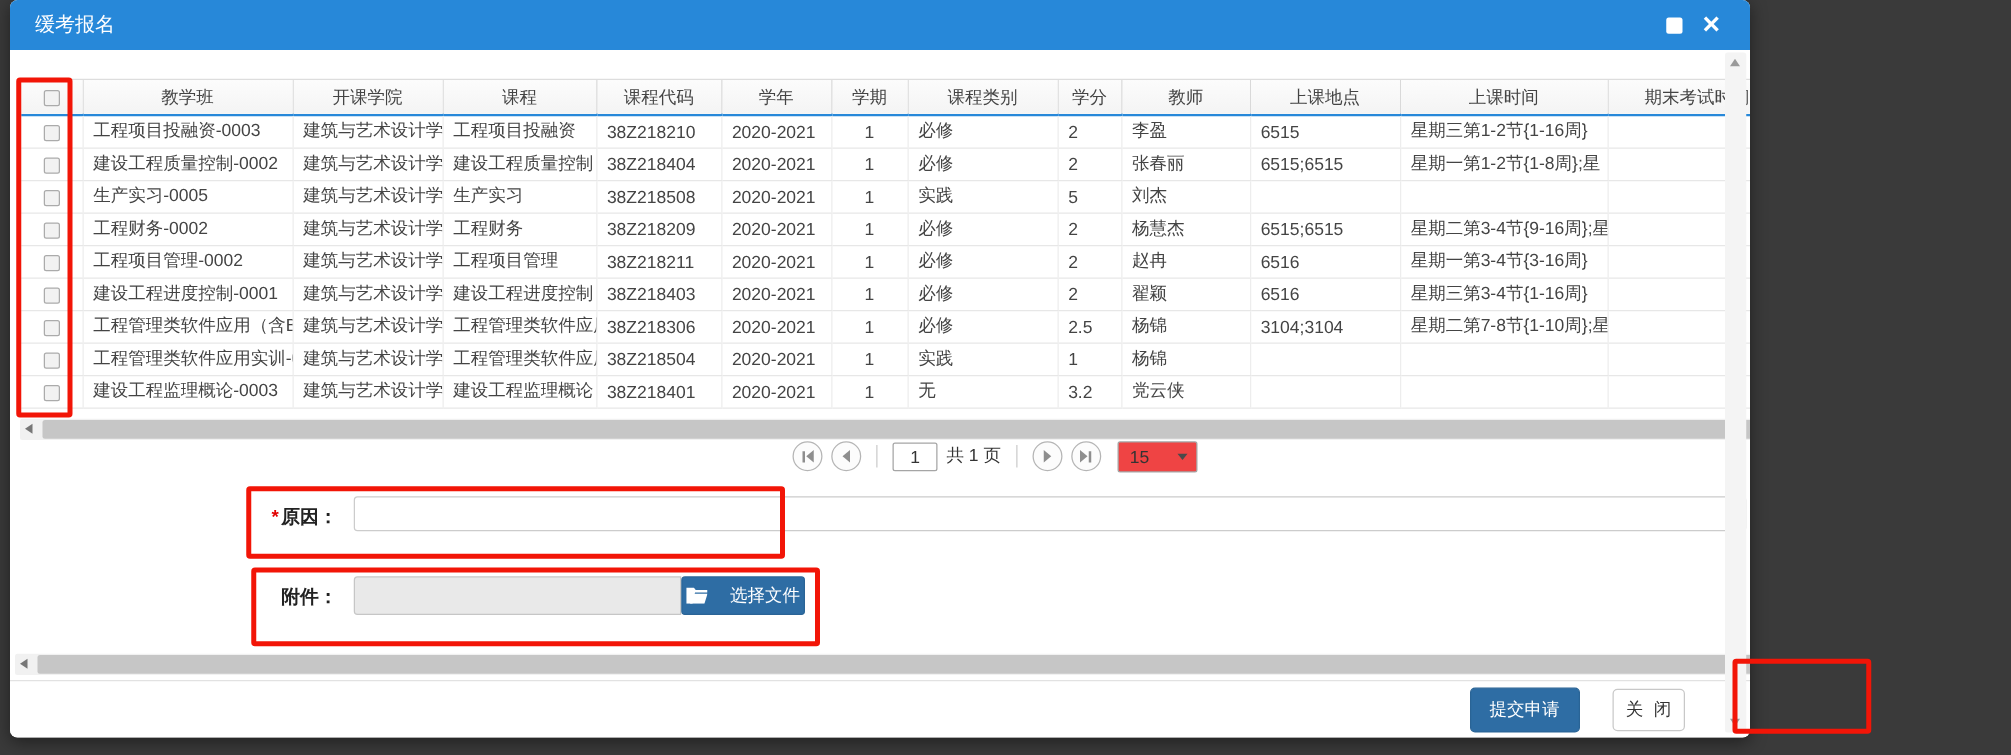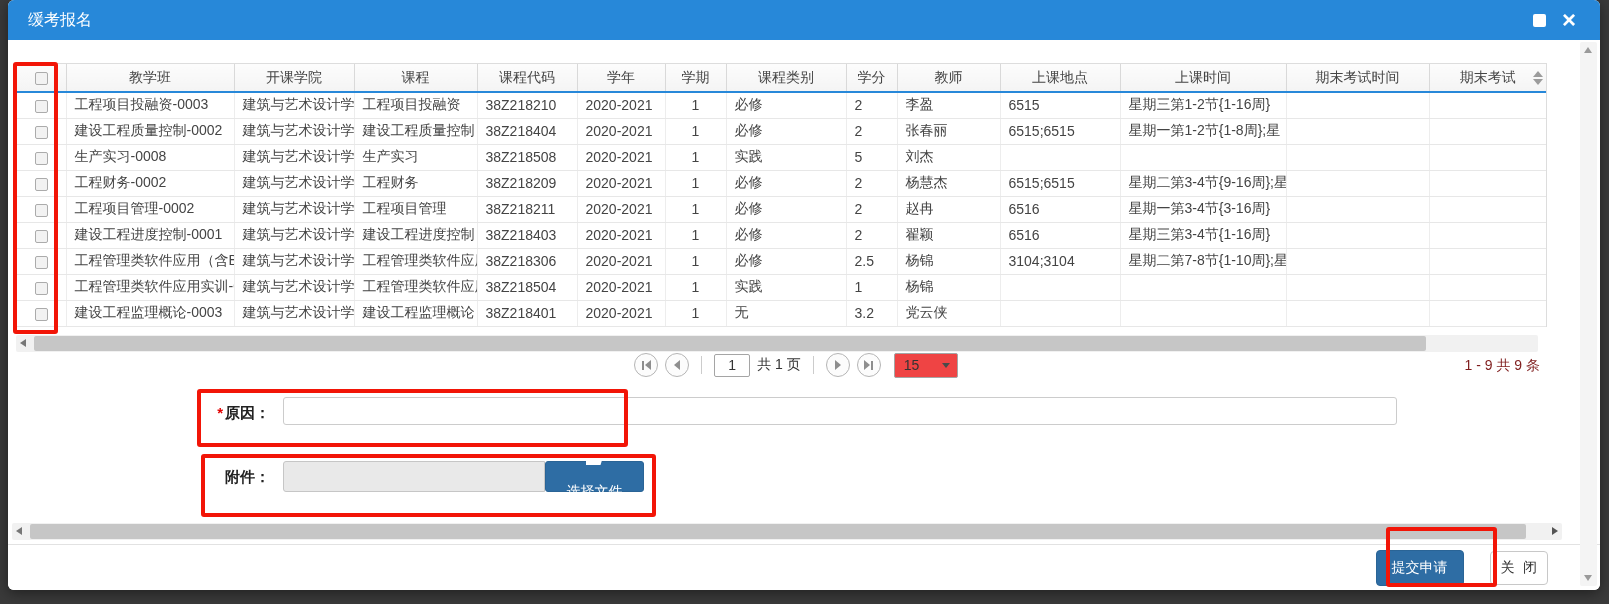--- a/index.html
+++ b/index.html
@@ -3,21 +3,21 @@
 <meta charset="utf-8">
 <style>
   * { box-sizing: border-box; margin: 0; padding: 0; }
   html, body {
     width: 1609px; height: 604px; overflow: hidden;
     background: #3a3a3a;
     font-family: "Liberation Sans", "DejaVu Sans", sans-serif;
   }
   
   .modal {
-    position: absolute; left: 8px; top: 0; width: 1592px; height: 590px;
+    position: absolute; left: 8px; top: 0; width: 1392px; height: 590px;
     background: #fff; border-radius: 6px; overflow: hidden;
     box-shadow: 0 3px 14px rgba(0,0,0,.45);
   }
   .titlebar {
     position: absolute; left: 0; top: 0; right: 0; height: 40px;
     background: #2788d9; color: #fff;
     display: flex; align-items: center; padding: 0 16px 0 20px; font-size: 16px;
   }
   .titlebar .spacer { flex: 1; }
   .win-btn { width: 30px; height: 26px; display: flex; align-items: center; justify-content: center; cursor: pointer; }
@@ -111,21 +111,21 @@
   }
   .attach-input {
     position: absolute; left: 275px; top: 461px; width: 262px; height: 31px;
     border: 1px solid #c6c6c6; border-radius: 3px 0 0 3px; background: #e9e9e9;
     font-size: 14px; padding: 0 8px; color: #333;
   }
   .choose-btn {
     position: absolute; left: 537px; top: 461px; width: 99px; height: 31px;
     background: #2e6da4; border: 1px solid #2a6496; border-radius: 3px; color: #fff;
     font-size: 14px; display: flex; align-items: center; justify-content: center; gap: 18px;
-    cursor: pointer; font-family: inherit; flex-direction: column;
+    cursor: pointer; font-family: inherit;
   }
 
   
   .footer {
     position: absolute; left: 0; right: 0; top: 544px; height: 46px;
     background: #fff; border-top: 1px solid #e2e2e2;
     display: flex; align-items: center; justify-content: flex-end; gap: 26px;
     padding-right: 52px; z-index: 5;
   }
   .btn-primary {
@@ -227,21 +227,21 @@
             <td>必修</td>
             <td>2</td>
             <td>张春丽</td>
             <td>6515;6515</td>
             <td>星期一第1-2节{1-8周};星</td>
             <td></td>
             <td></td>
           </tr>
           <tr>
             <td class="sel"><span class="checkbox"></span></td>
-            <td>生产实习-0008</td>
+            <td>生产实习-0005</td>
             <td>建筑与艺术设计学院</td>
             <td>生产实习</td>
             <td>38Z218508</td>
             <td>2020-2021</td>
             <td class="ctr">1</td>
             <td>实践</td>
             <td>5</td>
             <td>刘杰</td>
             <td></td>
             <td></td>

